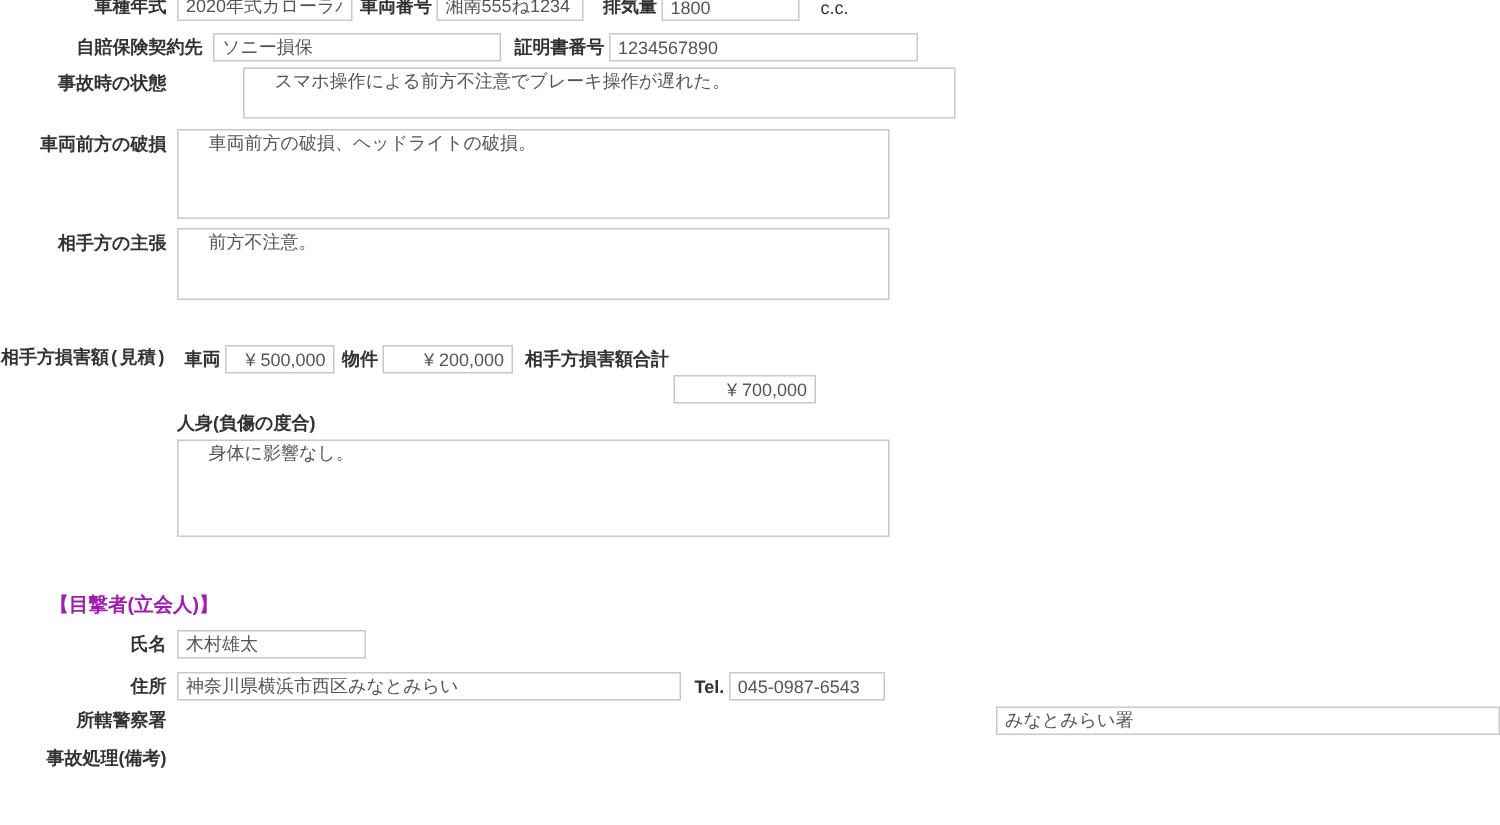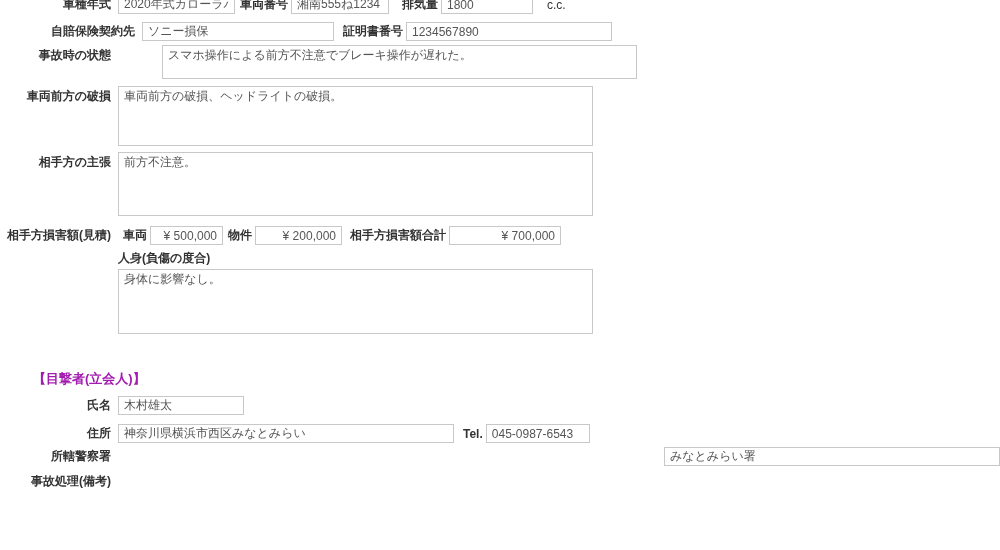--- a/index.html
+++ b/index.html
@@ -6,44 +6,44 @@
   html,body { width:1000px; height:550px; overflow:hidden; background:#ffffff;
               font-family:"Liberation Sans","DejaVu Sans",sans-serif; }
   .form-wrap { position:relative; width:1000px; height:550px; }
 
   .row { display:flex; align-items:center; }
   .row.top-align { align-items:flex-start; }
 
   .lbl { flex:0 0 auto; width:115px; padding-right:4px; text-align:right;
          font-size:12px; font-weight:bold; color:#333; line-height:15px; white-space:nowrap; }
   .row.top-align .lbl { padding-top:3px; }
-  .lbl.auto { width:auto; min-width:115px; }
+  .lbl.auto { width:auto; min-width:115px;font-family:Liberation Mono, monospace; }
 
   .sublbl { font-size:12px; font-weight:bold; color:#333; white-space:nowrap; }
 
   input[type=text] {
     height:19px; border:1px solid #c8c8c8; background:#fff; color:#555;
     font-size:12px; font-family:"Liberation Sans","DejaVu Sans",sans-serif;
     padding:1px 5px; margin-left:3px; outline:none;
   }
   textarea {
     border:1px solid #c8c8c8; background:#fff; color:#555; resize:none;
-    font-size:12px; font-family:Liberation Serif, serif;
-    padding:2px 5px; margin-left:3px; line-height:15px; outline:none; overflow:hidden;
+    font-size:12px; font-family:Liberation Mono, monospace;
+    padding:2px 20px; margin-left:3px; line-height:15px; outline:none; overflow:hidden;
   }
   .money { text-align:right; }
 
   .w-model { width:117px; }
   .w-plate { width:98px; }
   .w-disp  { width:92px; }
   .w-insurer { width:192px; }
   .w-cert { width:206px; }
   .w-money1 { width:73px; }
   .w-money2 { width:87px; }
-  .w-money3 { width:112px; }
+  .w-money3 { width:95px;margin-top:40px; }
   .w-name { width:126px; }
   .w-addr { width:336px; }
   .w-tel  { width:104px; }
   .w-police { width:336px; }
   .w-area { width:475px; }
 
   .r1 { margin-top:-5px; }
   .r2 { margin-top:8px;padding-left:24px; }
   .r3 { margin-top:4px;gap:44px; }
   .r4 { margin-top:7px; }
@@ -91,21 +91,21 @@
     <textarea class="w-area" style="height: 34px;">スマホ操作による前方不注意でブレーキ操作が遅れた。</textarea>
   </div>
 
   <div class="row top-align r4">
     <div class="lbl">車両前方の破損</div>
     <textarea class="w-area" style="height: 60px;">車両前方の破損、ヘッドライトの破損。</textarea>
   </div>
 
   <div class="row top-align r5">
     <div class="lbl">相手方の主張</div>
-    <textarea class="w-area" style="height: 64px;">前方不注意。</textarea>
+    <textarea class="w-area" style="height: 48px;">前方不注意。</textarea>
   </div>
 
   <div class="row r6">
     <div class="lbl auto">相手方損害額(見積)</div>
     <div class="sublbl gap-ml8">車両</div>
     <input type="text" class="w-money1 money" value="¥ 500,000" style="">
     <div class="sublbl gap-ml5">物件</div>
     <input type="text" class="w-money2 money" value="¥ 200,000" style="">
     <div class="sublbl gap-ml8">相手方損害額合計</div>
     <input type="text" class="w-money3 money" value="¥ 700,000" style="">

